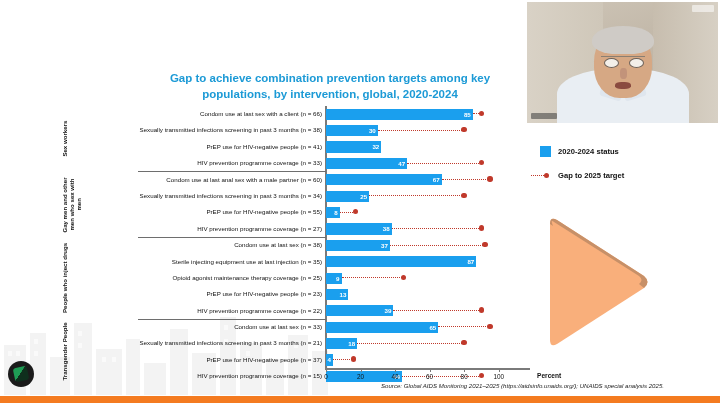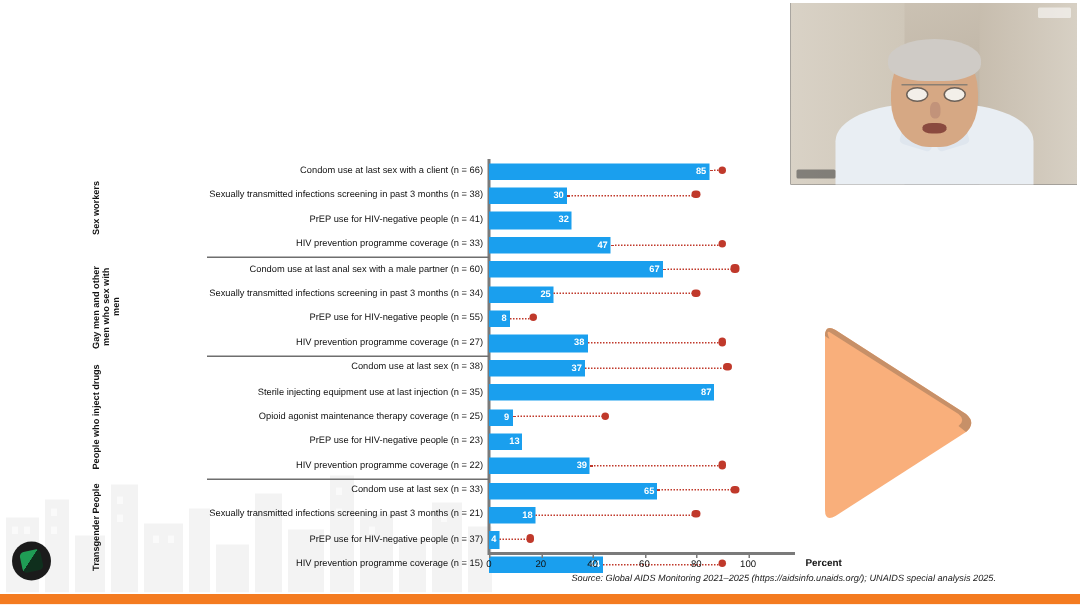--- a/index.html
+++ b/index.html
@@ -210,20 +210,21 @@
         <rect x="78" y="38" width="4" height="5"></rect>
       <rect x="102" y="52" width="4" height="5"></rect>
         <rect x="112" y="52" width="4" height="5"></rect>
       <rect x="224" y="20" width="4" height="5"></rect>
         <rect x="224" y="34" width="4" height="5"></rect>
       <rect x="246" y="46" width="4" height="5"></rect>
         <rect x="294" y="38" width="4" height="5"></rect>
     </g>
   </svg>
 
+  <div class="subtitle">Gap to achieve combination prevention targets among key populations, by intervention, global, 2020-2024</div>
 
   <div id="chart">
     <div class="axisline"></div>
     <div id="rows">
         <div class="row">
           <div class="rowlabel">Condom use at last sex with a client (n = 66)</div>
           <div class="bar" style="width: 146.818px;">
             <span class="barval">85</span>
           </div>
           <div class="gapline" style="left: 412.818px; width: 8.63636px;"></div>
@@ -372,20 +373,33 @@
         <div class="xtick" style="left: 369.636px;"></div>
         <div class="xlab" style="left: 369.636px;">60</div>
         <div class="xtick" style="left: 404.182px;"></div>
         <div class="xlab" style="left: 404.182px;">80</div>
         <div class="xtick" style="left: 438.727px;"></div>
         <div class="xlab" style="left: 438.727px;">100</div>
       </div>
     <div class="xunit">Percent</div>
   </div>
 
+  <div class="legend">
+    <div class="legrow">
+      <span class="legswatch"></span>
+      <span>2020-2024 status</span>
+    </div>
+    <div class="legrow">
+      <span class="legdotwrap">
+        <span class="legdash"></span>
+          <span class="legdot"></span>
+      </span>
+      <span>Gap to 2025 target</span>
+    </div>
+  </div>
 
   <svg class="triangle" viewBox="0 0 112 140">
     <path d="M10 12 Q10 4 17 8 L104 64 Q111 70 104 76 L17 132 Q10 136 10 128 Z" fill="#F9AF7B"></path>
     <path d="M10 12 Q10 4 17 8 L104 64 Q111 70 104 76 L99 72 Q104 68 99 64 L14 10 Q10 7 13 14 Z" fill="#C79068"></path>
   </svg>
 
   <div class="source">Source: Global AIDS Monitoring 2021–2025 (https://aidsinfo.unaids.org/); UNAIDS special analysis 2025.</div>
 
   <div class="logo">
       <span class="mark"></span>

